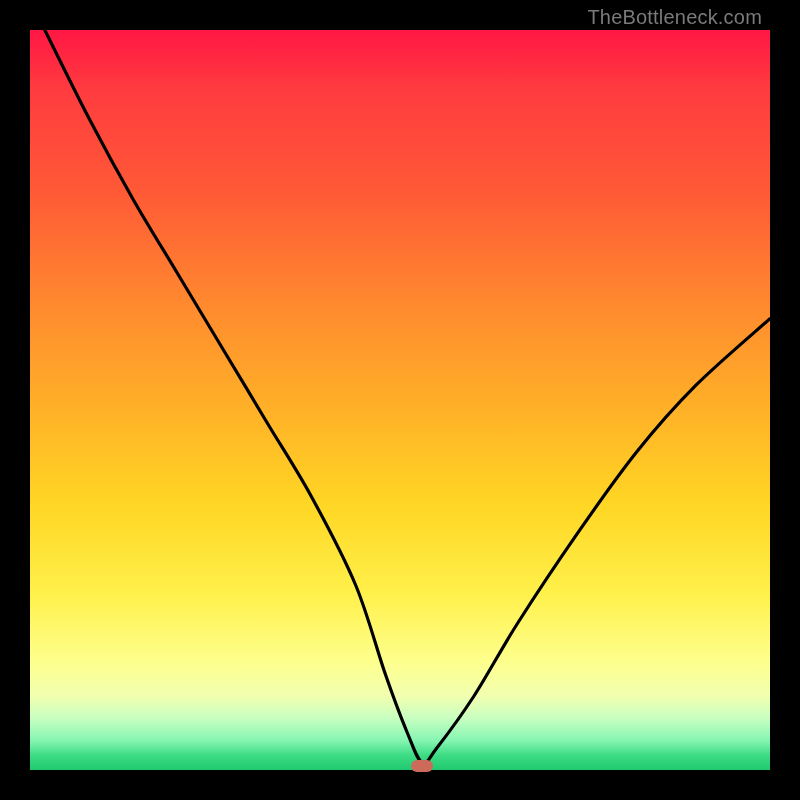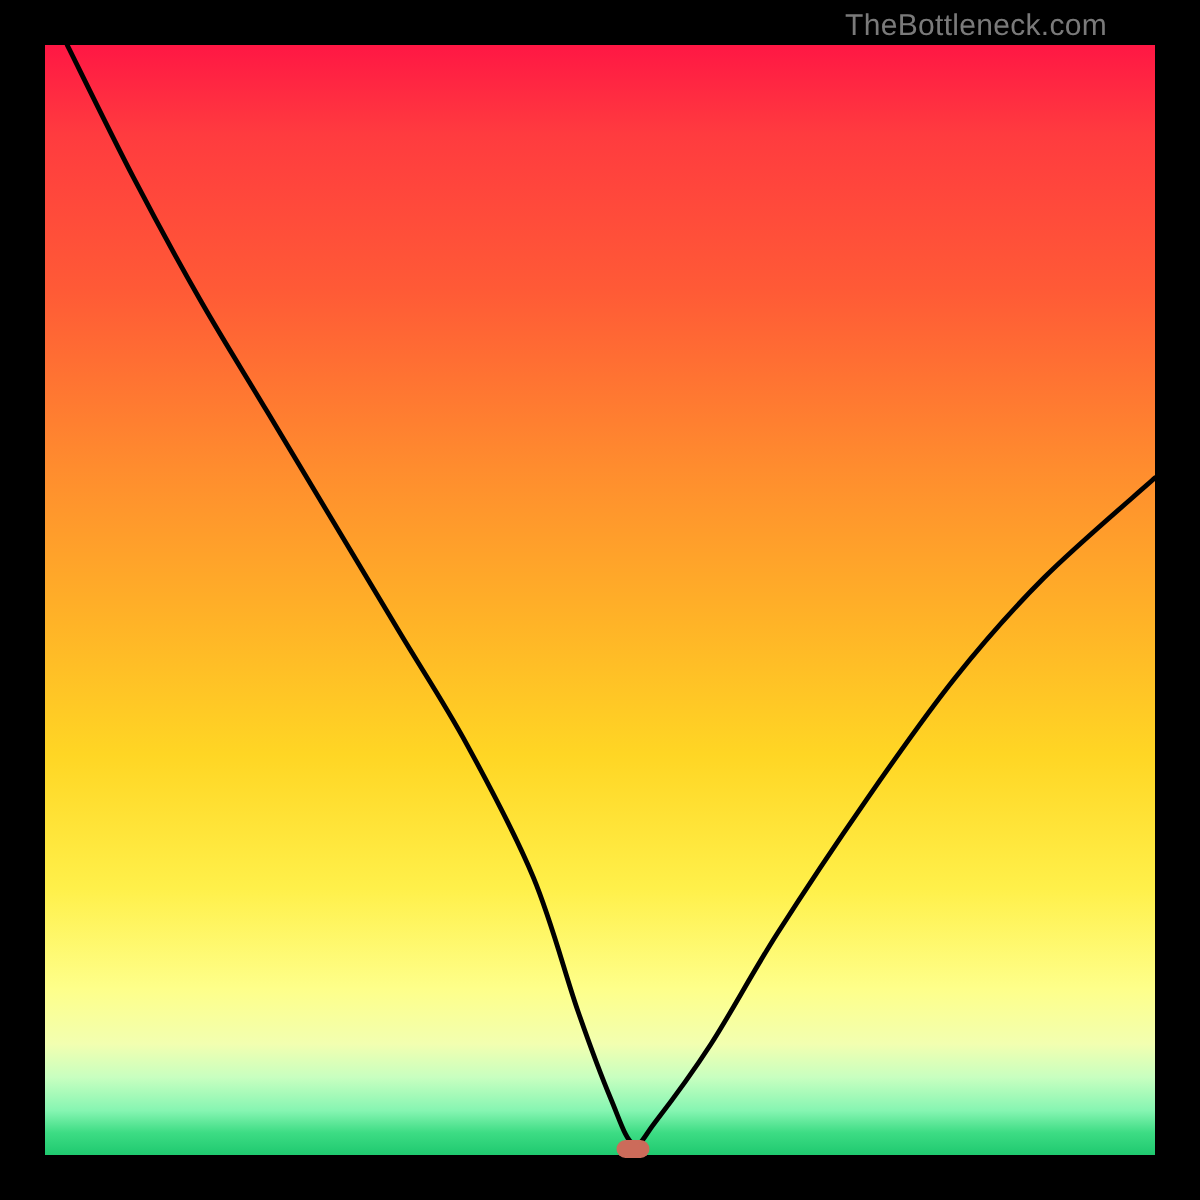--- a/index.html
+++ b/index.html
@@ -9,20 +9,21 @@
     height: 800px;
     background: #000;
     overflow: hidden;
     font-family: Arial, Helvetica, sans-serif;
   }
   .frame {
     position: relative;
     width: 772px;
     height: 800px;
     background: #000;
+    padding-left: 24px;
   }
   .plot-area {
     position: absolute;
     left: 30px;
     top: 30px;
     width: 740px;
     height: 740px;
     
     background: linear-gradient(
       to bottom,

